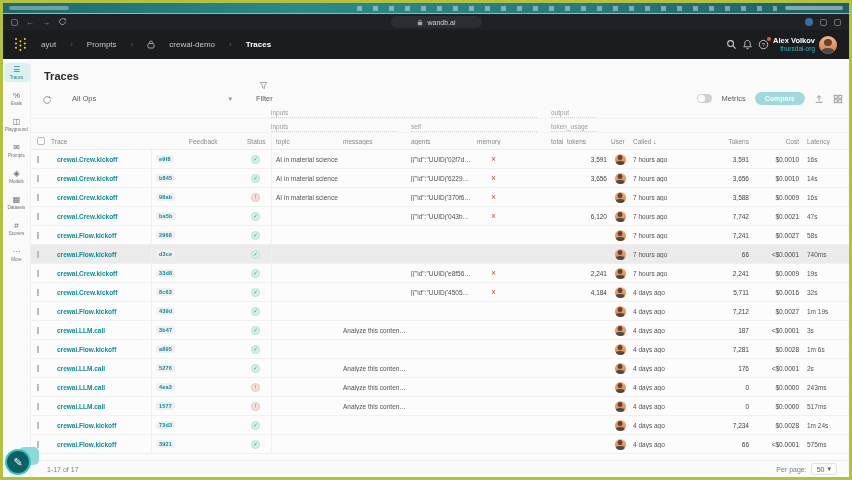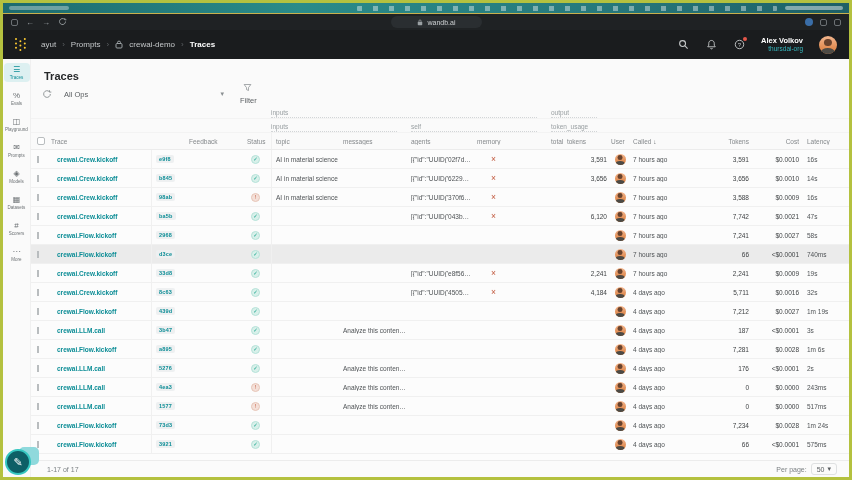--- a/index.html
+++ b/index.html
@@ -21,25 +21,25 @@
   .url-pill span { font-size:7px; color:#cfd2d4; }
   .b-right { display:flex; gap:7px; align-items:center; }
   .b-right .dot { width:8px; height:8px; border-radius:50%; background:#3a6ea8; }
   .b-right .sq { width:7px; height:7px; border:1px solid #6c7174; border-radius:2px; }
 
   
   .topnav { height:29px; background:#1a1c1e; display:flex; align-items:center; padding:0 12px; }
   .logo { position:relative; width:12px; height:13px; margin-right:14px; }
   .logo i { position:absolute; left:0; top:0; width:2.4px; height:2.4px; border-radius:50%; background:#ffcc32;
     box-shadow:0 4.4px 0 #ffcc32, 0 8.8px 0 #ffcc32, 4.4px 2.2px 0 #ffcc32, 4.4px 6.6px 0 #ffcc32, 4.4px 11px 0 #ffcc32, 8.8px 0 0 #ffcc32, 8.8px 4.4px 0 #ffcc32, 8.8px 8.8px 0 #ffcc32; }
-  .crumbs { display:flex; align-items:flex-start; gap:6px; font-size:8px; color:#c3c6c8; }
+  .crumbs { display:flex; align-items:flex-start; gap:14px; font-size:8px; color:#c3c6c8; }
   .crumbs .sep { color:#5c6063; font-size:8px; }
   .crumbs .cur { color:#fff; font-weight:bold; }
   .crumbs a { color:#c3c6c8; text-decoration:none; }
-  .nav-right { margin-left:auto; display:flex; align-items:center; gap:16px; }
+  .nav-right { margin-left:auto; display:flex; align-items:center; gap:4px; }
   .nav-ic { width:12px; height:12px; position:relative; display:flex; align-items:center; justify-content:center; }
   .red-dot { position:absolute; top:-2px; right:-2px; width:4px; height:4px; border-radius:50%; background:#e4574a; }
   .who { text-align:right; line-height:1.25; }
   .who .nm { font-size:7.5px; color:#fff; font-weight:bold; }
   .who .org { font-size:6.5px; color:#36b7bd; }
   .avatar { width:18px; height:18px; border-radius:50%; background:linear-gradient(180deg,#f0b086 10%,#e08a4f 70%); position:relative; overflow:hidden; }
   .avatar::before { content:""; position:absolute; left:50%; top:18%; transform:translateX(-50%); width:45%; height:42%; border-radius:50%; background:#69422c; }
   .avatar::after { content:""; position:absolute; left:50%; bottom:-18%; transform:translateX(-50%); width:80%; height:46%; border-radius:50%; background:#4c4a45; }
 
   
@@ -47,21 +47,21 @@
   .sidebar { width:28px; background:#fafafa; border-right:1px solid #f0f0f0; padding-top:4px; display:flex; flex-direction:column; align-items:center; gap:7px; }
   .s-item { display:flex; flex-direction:column; align-items:center; width:26px; padding:2px 0; border-radius:4px; color:#6b7073; cursor:pointer; }
   .s-item .ic { font-size:8px; line-height:9px; }
   .s-item .lb { font-size:4.5px; margin-top:1px; }
   .s-item.active { background:#ddf0f1; color:#0c8d96; }
 
   .main { flex:1; display:flex; flex-direction:column; position:relative; width:818px; }
   .page-head { padding:7px 0 0 13px; height:24px; }
   .page-title { font-size:11px; font-weight:bold; color:#26282a; }
 
-  .toolbar { height:22px; display:flex; align-items:center; padding:0 6px 0 11px; gap:8px; font-size:7.5px; color:#5a5e61; }
+  .toolbar { height:22px; display:flex; align-items:flex-end; padding:0 6px 0 11px; gap:16px; font-size:7.5px; color:#5a5e61; }
   .tb-ic { width:10px; height:10px; display:inline-flex; }
   .ops-select { display:flex; align-items:center; width:168px; justify-content:space-between; padding:2px 4px; border-radius:3px; cursor:pointer; }
   .ops-select .chev { color:#8a8f92; font-size:7px; }
   .filter-btn { display:flex; align-items:center; gap:3px; cursor:pointer; padding:2px 4px;flex-direction:column; }
   .tb-right { margin-left:auto; display:flex; align-items:center; gap:9px; }
   .toggle { width:15px; height:8.5px; border-radius:5px; background:#ccd0d2; position:relative; cursor:pointer; }
   .toggle::after { content:""; position:absolute; left:1px; top:1px; width:6.5px; height:6.5px; border-radius:50%; background:#fff; }
   .compare-btn { background:#a0d9dd; color:rgba(255,255,255,.92); font-size:7px; font-weight:bold; border:none; border-radius:9px; padding:3px 10px; cursor:pointer; }
 
   
@@ -238,20 +238,38 @@
             <span class="chev">▾</span>
           </div>
           <div class="filter-btn">
             <span class="tb-ic">
               <svg width="9" height="9" viewBox="0 0 12 12">
                   <path d="M1.5 2h9L7.3 6.2V10L4.7 8.8V6.2z" fill="none" stroke="#8a8f92" stroke-width="1"></path>
                 </svg>
             </span>
             <span>Filter</span>
           </div>
+          <div class="tb-right">
+            <span class="toggle"></span>
+            <span>Metrics</span>
+            <button class="compare-btn">Compare</button>
+            <span class="tb-ic">
+              <svg width="10" height="10" viewBox="0 0 12 12">
+                  <path d="M6 8V2M3.6 4.4L6 2l2.4 2.4M2 10h8" fill="none" stroke="#8a8f92" stroke-width="1.1"></path>
+                </svg>
+            </span>
+            <span class="tb-ic">
+              <svg width="10" height="10" viewBox="0 0 12 12">
+                  <rect x="1.5" y="1.5" width="3.6" height="3.6" fill="none" stroke="#8a8f92"></rect>
+                  <rect x="6.9" y="1.5" width="3.6" height="3.6" fill="none" stroke="#8a8f92"></rect>
+                  <rect x="1.5" y="6.9" width="3.6" height="3.6" fill="none" stroke="#8a8f92"></rect>
+                  <rect x="6.9" y="6.9" width="3.6" height="3.6" fill="none" stroke="#8a8f92"></rect>
+                </svg>
+            </span>
+          </div>
         </div>
 
         <div class="thead">
           <div class="grid group-row">
             <span class="glabel" style="grid-column:6/10">inputs</span>
             <span class="glabel" style="grid-column:10/11">output</span>
           </div>
           <div class="grid group-row">
             <span class="glabel" style="grid-column:6/8">inputs</span>
             <span class="glabel" style="grid-column:8/10">self</span>

